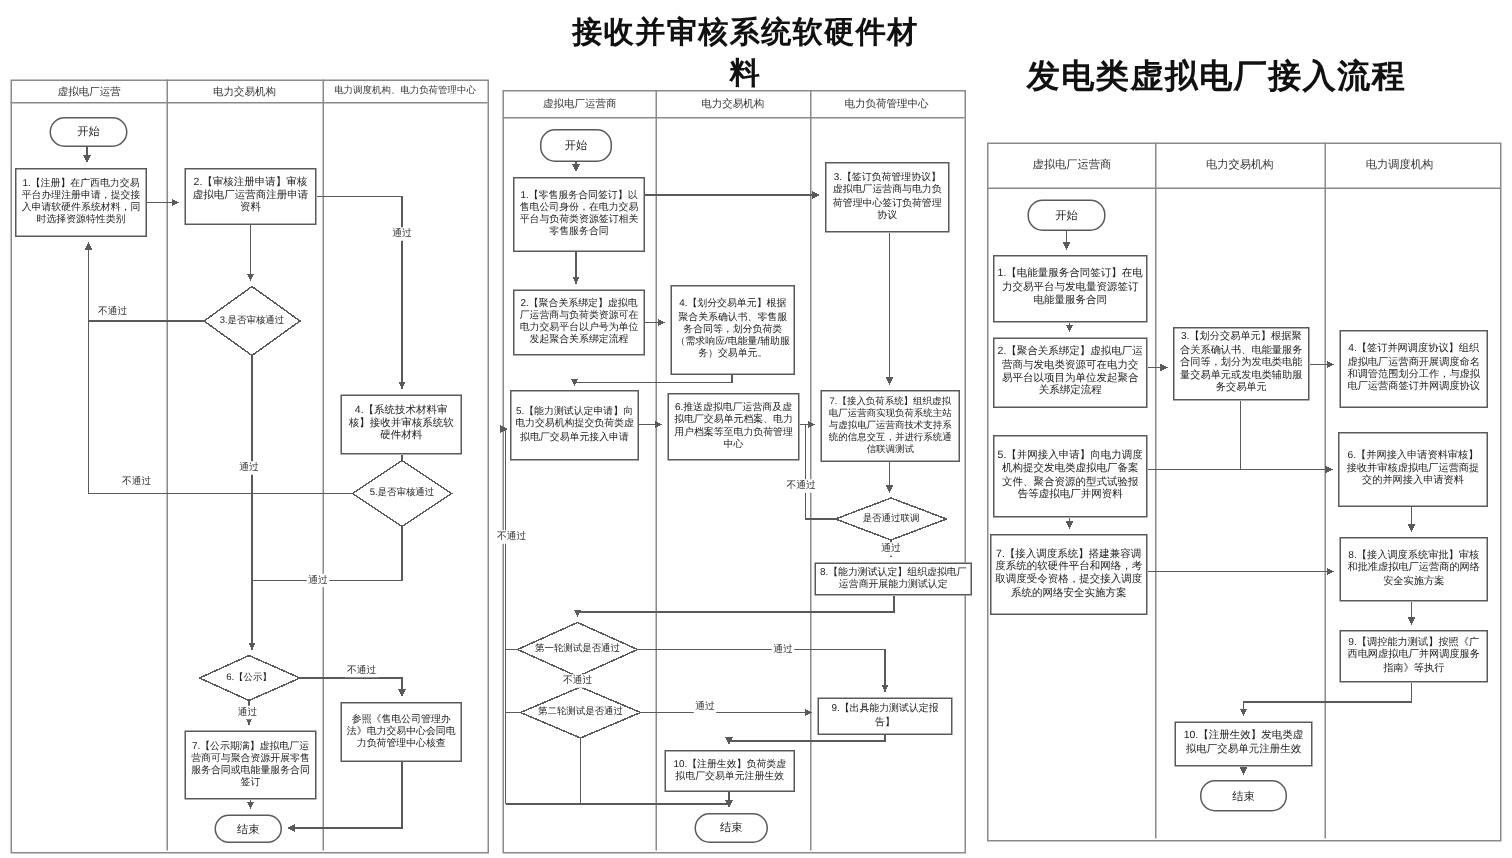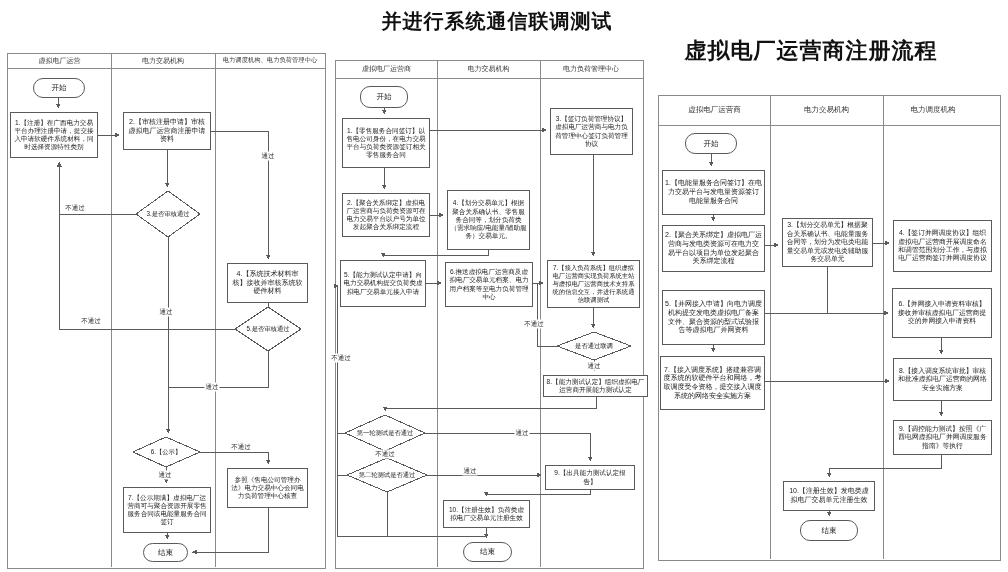--- a/index.html
+++ b/index.html
@@ -119,21 +119,21 @@
   <div class="node term" style="left:143px;top:543px;width:45px;height:19px;">结束</div>
 
   <div class="elabel" style="left:268px;top:156px;">通过</div>
   <div class="elabel" style="left:75px;top:208px;">不通过</div>
   <div class="elabel" style="left:166px;top:312px;">通过</div>
   <div class="elabel" style="left:91px;top:321px;">不通过</div>
   <div class="elabel" style="left:212px;top:387px;">通过</div>
   <div class="elabel" style="left:241px;top:447px;">不通过</div>
   <div class="elabel" style="left:165px;top:475px;">通过</div>
 
-  <div class="chart-title" style="left:372px;top:8px;width:250px;font-size:20px;">并进行系统通信联调测试</div>
+  <div class="chart-title" style="left:372px;top:8px;width:250px;font-size:20px;">接收并审核系统软硬件材料</div>
 
   <div class="tbl" style="left:335px;top:60px;width:307px;height:507px;"></div>
   <div class="hline" style="left:335px;top:78px;width:308px;"></div>
   <div class="vline" style="left:437px;top:60px;height:507px;"></div>
   <div class="vline" style="left:540px;top:60px;height:507px;"></div>
 
   <div class="lane-h" style="left:336px;top:60px;width:101px;height:18px;font-size:7px;">虚拟电厂运营商</div>
   <div class="lane-h" style="left:437px;top:60px;width:103px;height:18px;font-size:7px;">电力交易机构</div>
   <div class="lane-h" style="left:540px;top:60px;width:102px;height:18px;font-size:7px;">电力负荷管理中心</div>
 
@@ -153,21 +153,21 @@
   <div class="node" style="left:443px;top:500px;width:87px;height:28px;font-size:6.6px;">10.【注册生效】负荷类虚拟电厂交易单元注册生效</div>
   <div class="node term" style="left:463px;top:542px;width:49px;height:20px;">结束</div>
 
   <div class="elabel" style="left:534px;top:324px;">不通过</div>
   <div class="elabel" style="left:594px;top:366px;">通过</div>
   <div class="elabel" style="left:341px;top:358px;">不通过</div>
   <div class="elabel" style="left:522px;top:433px;">通过</div>
   <div class="elabel" style="left:385px;top:454px;">不通过</div>
   <div class="elabel" style="left:470px;top:471px;">通过</div>
 
-  <div class="chart-title" style="left:684px;top:36px;width:254px;font-size:22px;">虚拟电厂运营商注册流程</div>
+  <div class="chart-title" style="left:684px;top:36px;width:254px;font-size:22px;">发电类虚拟电厂接入流程</div>
 
   <div class="tbl" style="left:658px;top:95px;width:341px;height:464px;"></div>
   <div class="hline" style="left:658px;top:125px;width:342px;"></div>
   <div class="vline" style="left:770px;top:95px;height:464px;"></div>
   <div class="vline" style="left:883px;top:95px;height:464px;"></div>
 
   <div class="lane-h" style="left:659px;top:95px;width:111px;height:30px;font-size:7.5px;">虚拟电厂运营商</div>
   <div class="lane-h" style="left:770px;top:95px;width:113px;height:30px;font-size:7.5px;">电力交易机构</div>
   <div class="lane-h" style="left:883px;top:95px;width:100px;height:30px;font-size:7.5px;">电力调度机构</div>
 

